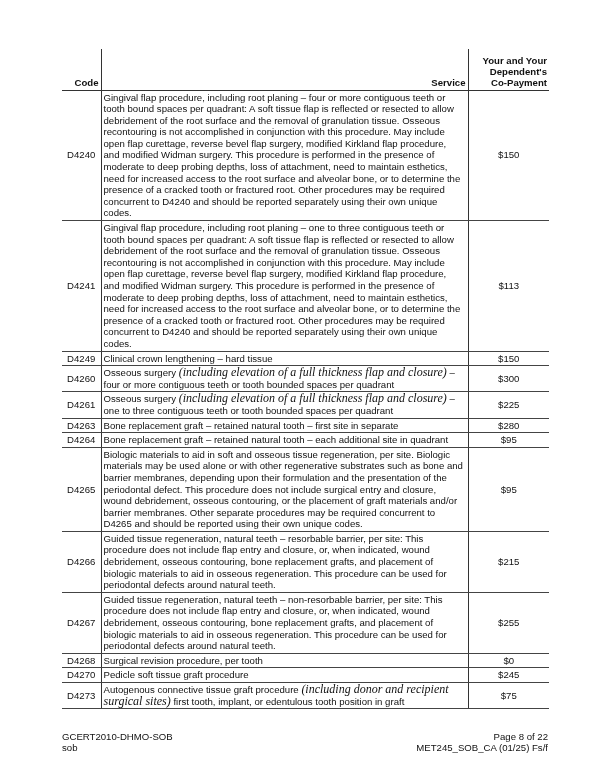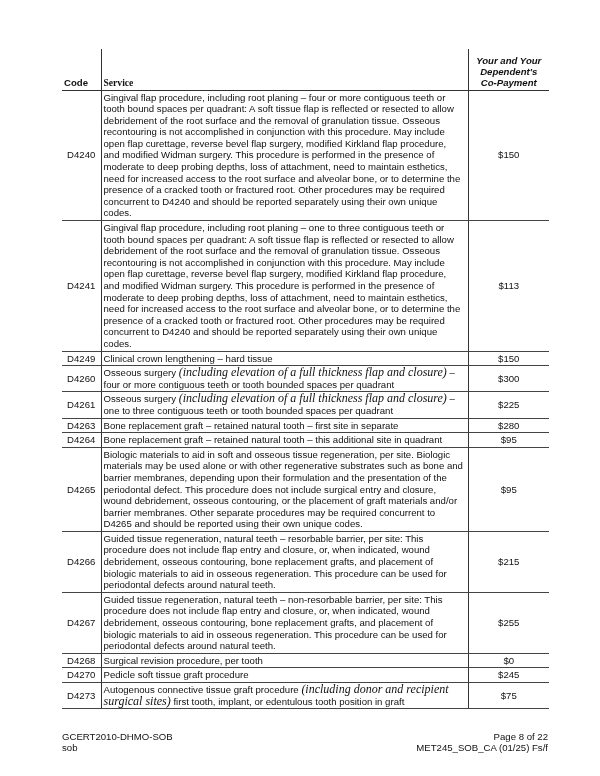--- a/index.html
+++ b/index.html
@@ -4,23 +4,23 @@
 <style>
   html, body { margin: 0; padding: 0; background: #ffffff; }
   body { width: 600px; height: 776px; position: relative; overflow: hidden;
          font-family: "Liberation Sans", sans-serif; color: #111; }
   .page { position: absolute; left: 62px; top: 49px; width: 487px; }
   table { border-collapse: collapse; width: 487px; table-layout: fixed; font-size: 9.6px; line-height: 11.6px; }
   col.c-code { width: 39px; }
   col.c-svc { width: 367px; }
   col.c-pay { width: 81px; }
   th { font-weight: bold; vertical-align: bottom; padding: 0 2px 1px 2px; font-size: 9.6px; line-height: 11.2px; }
-  th.h-code { text-align: left; }
-  th.h-svc { text-align: left; border-left: 1px solid #333; border-right: 1px solid #333; font-family: Liberation Serif, serif; }
-  th.h-pay { text-align: center; font-style: italic; }
+  th.h-code { text-align: right; }
+  th.h-svc { text-align: right; border-left: 1px solid #333; border-right: 1px solid #333; }
+  th.h-pay { text-align: right; }
   thead tr { height: 41px; border-bottom: 1.5px solid #333; }
   td { vertical-align: middle; padding: 1px 2px 1px 2px; border-bottom: 1px solid #444; }
   td.code { text-align: center; padding-left: 0; padding-right: 0; }
   td.svc { border-left: 1px solid #333; border-right: 1px solid #333; padding-left: 2px; padding-right: 3px; }
   td.pay { text-align: center; }
   tr.last td { border-bottom: 1.5px solid #444; }
   .it { font-family: "Liberation Serif", serif; font-style: italic; font-size: 12px; }
   .footer { position: absolute; top: 731px; font-size: 9.6px; line-height: 11.4px; }
   .footer.left { left: 62px; }
   .footer.right { right: 52px; text-align: right; }
@@ -72,21 +72,21 @@
         <td class="svc"><span>Osseous surgery </span><span class="it">(including elevation of a full thickness flap and closure)</span><span> – one to three contiguous teeth or tooth bounded spaces per quadrant</span></td>
         <td class="pay">$225</td>
       </tr>
       <tr>
         <td class="code">D4263</td>
         <td class="svc">Bone replacement graft – retained natural tooth – first site in separate</td>
         <td class="pay">$280</td>
       </tr>
       <tr>
         <td class="code">D4264</td>
-        <td class="svc">Bone replacement graft – retained natural tooth – this additional site in quadrant</td>
+        <td class="svc">Bone replacement graft – retained natural tooth – each additional site in quadrant</td>
         <td class="pay">$95</td>
       </tr>
       <tr>
         <td class="code">D4265</td>
         <td class="svc">Biologic materials to aid in soft and osseous tissue regeneration, per site. Biologic materials may be used alone or with other regenerative substrates such as bone and barrier membranes, depending upon their formulation and the presentation of the periodontal defect. This procedure does not include surgical entry and closure, wound debridement, osseous contouring, or the placement of graft materials and/or barrier membranes. Other separate procedures may be required concurrent to D4265 and should be reported using their own unique codes.</td>
         <td class="pay">$95</td>
       </tr>
       <tr>
         <td class="code">D4266</td>
         <td class="svc">Guided tissue regeneration, natural teeth – resorbable barrier, per site: This procedure does not include flap entry and closure, or, when indicated, wound debridement, osseous contouring, bone replacement grafts, and placement of biologic materials to aid in osseous regeneration. This procedure can be used for periodontal defects around natural teeth.</td>

